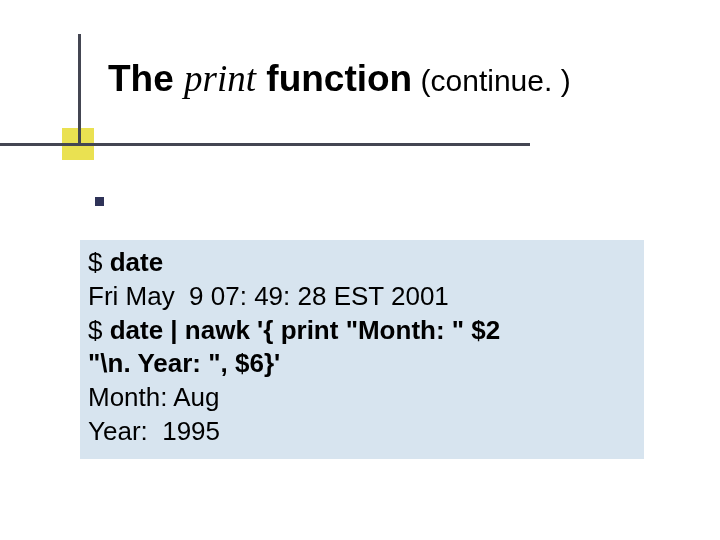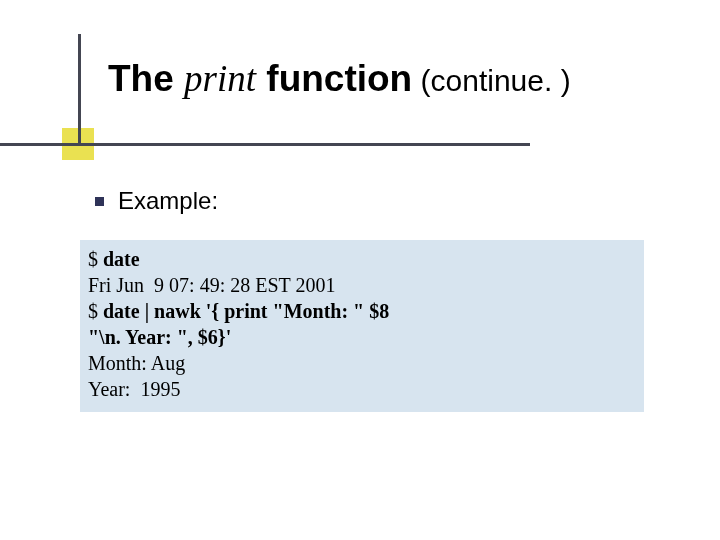--- a/index.html
+++ b/index.html
@@ -91,45 +91,44 @@
   .codebox {
     position: absolute;
     left: 80px;
     top: 240px;
     width: 564px;
     background: #d7e4ef;
     padding: 6px 8px 10px 8px;
     box-sizing: border-box;
   }
   .codebox .line {
-    font-family: Liberation Serif, serif;
-    font-size: 20px;
+    font-family: Liberation Sans, sans-serif;
+    font-size: 26px;
     line-height: 1.30;
     white-space: pre;
   }
   .codebox .bold { font-weight: 700; }
 </style>
 </head>
 <body>
 
 <div class="slide">
 
   <div class="accent-box"></div>
   <div class="rule-h"></div>
   <div class="rule-v"></div>
 
   <div class="title-wrap">
     <span class="t-normal">The </span><span class="t-italic">print</span><span class="t-normal"> function</span><span class="t-suffix"> (continue. )</span>
   </div>
 
   <div class="bullet"></div>
-  <div class="example-label">Example:</div>
 
   <div class="codebox">
     <div class="line"><span>$ </span><span class="bold">date</span></div>
-    <div class="line">Fri Jun  9 07: 49: 28 EST 2001</div>
-    <div class="line"><span>$ </span><span class="bold">date | nawk '{ print "Month: " $8</span></div>
+    <div class="line">Fri May  9 07: 49: 28 EST 2001</div>
+    <div class="line"><span>$ </span><span class="bold">date | nawk '{ print "Month: " $2</span></div>
     <div class="line bold">"\n. Year: ", $6}'</div>
     <div class="line">Month: Aug</div>
     <div class="line">Year:  1995</div>
   </div>
 
 </div>
 
 </body></html>

